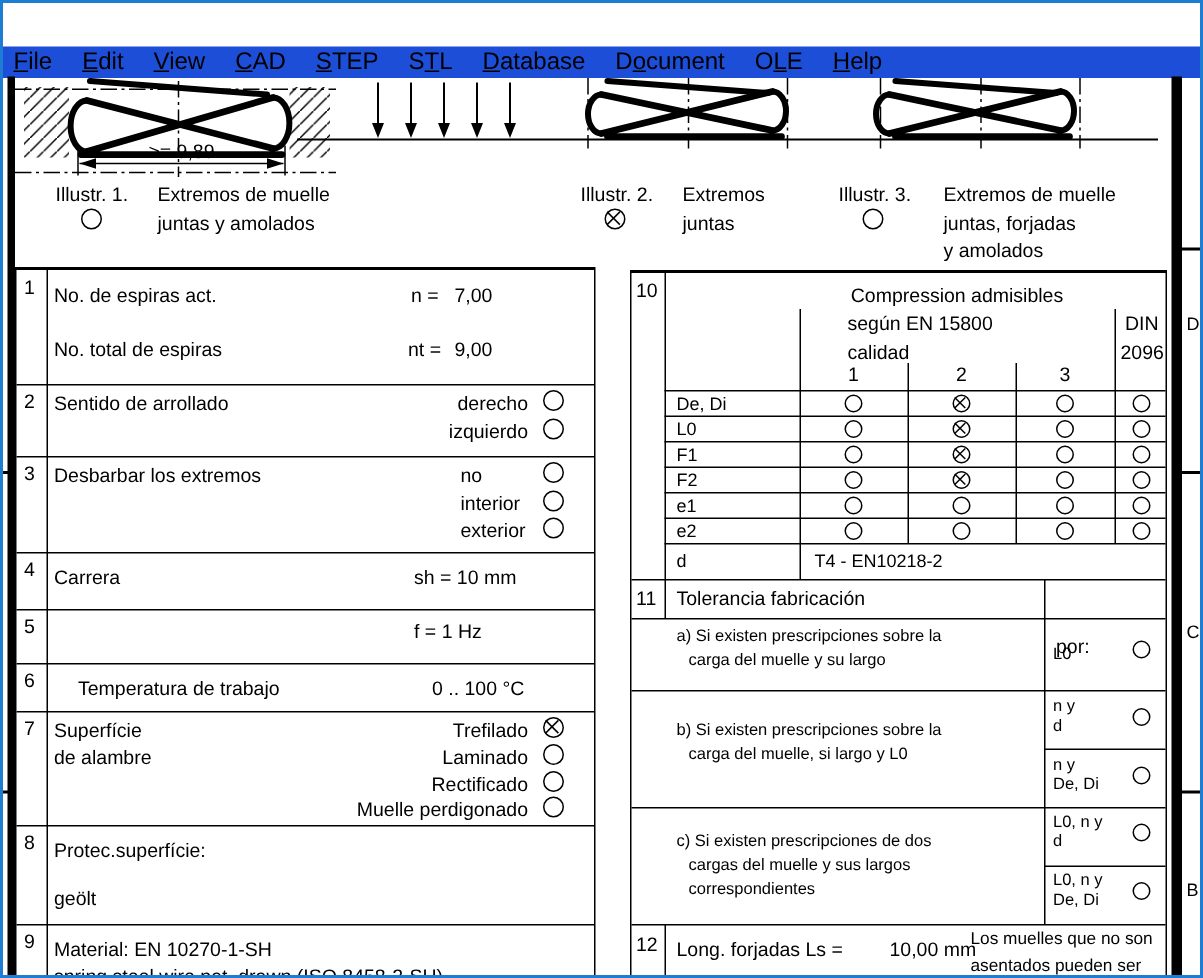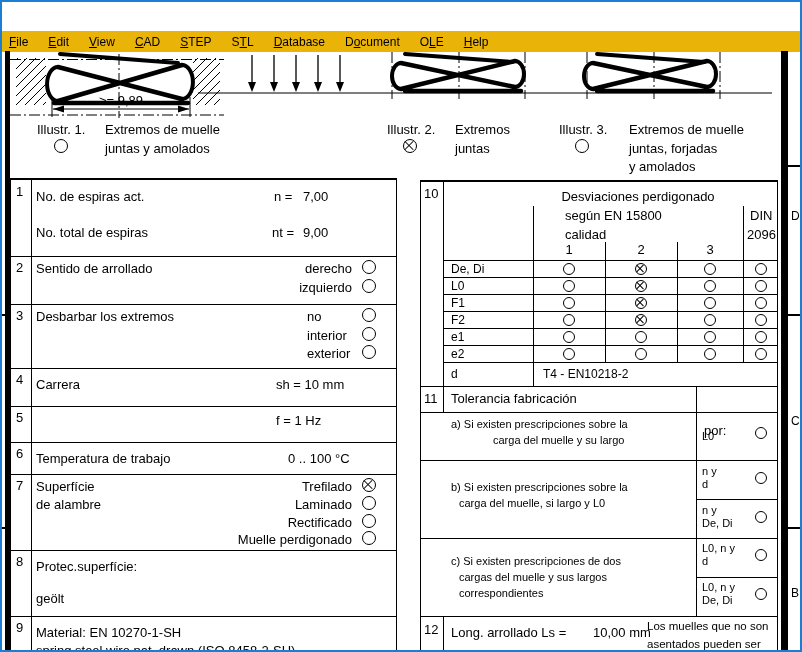--- a/index.html
+++ b/index.html
@@ -5,21 +5,21 @@
   html,body{margin:0;padding:0;background:#e8e8e8;}
   .window{position:relative;width:802px;height:652px;box-sizing:border-box;
     border:2px solid #1d7dd2;background:#fff;overflow:hidden;
     font-family:"Liberation Sans",sans-serif;color:#000;}
   .titlebar{position:absolute;left:0;top:0;right:0;height:29px;display:flex;align-items:center;background:#fff;}
   .app-icon{margin-left:8px;width:18px;height:18px;flex:0 0 auto;}
   .title-text{margin-left:9px;font-size:12.5px;white-space:nowrap;}
   .win-controls{margin-left:auto;display:flex;height:29px;}
   .wbtn{width:45px;height:29px;display:flex;align-items:center;justify-content:center;font-size:13px;cursor:default;}
   .wbtn.max span{display:block;width:10px;height:10px;border:1px solid #000;}
-  .menubar{position:absolute;left:0;top:29px;right:0;height:21px;display:flex;align-items:center;font-size:12px;background:#eab308;}
+  .menubar{position:absolute;left:0;top:29px;right:0;height:21px;display:flex;align-items:center;font-size:16px;background:#1d4ed8;}
   .menu-item{padding:2px 10px;white-space:nowrap;}
   .menu-item:first-child{padding-left:7px;}
   .t{position:absolute;white-space:nowrap;font-size:13px;line-height:15px;}
   .t12{font-size:12px;line-height:14px;}
   .t11{font-size:11px;line-height:13px;}
   .ctr{text-align:center;}
   .radio{position:absolute;width:14px;height:14px;border:1.4px solid #000;border-radius:50%;background:#fff;box-sizing:border-box;}
   .radio-s{width:12px;height:12px;}
   .radio.checked::before,.radio.checked::after{content:"";position:absolute;left:-1px;top:5px;width:12px;border-top:1.2px solid #000;}
   .radio-s.checked::before,.radio-s.checked::after{top:4px;width:10px;}
@@ -163,21 +163,21 @@
     <div class="radio" style="right:20px;top:165px;"></div>
 
     <div class="t" style="left:5px;top:192px;">4</div>
     <div class="t" style="left:25px;top:197px;">Carrera</div>
     <div class="t" style="left:265px;top:197px;">sh = 10 mm</div>
 
     <div class="t" style="left:5px;top:230px;">5</div>
     <div class="t" style="left:265px;top:233px;">f = 1 Hz</div>
 
     <div class="t" style="left:5px;top:266px;">6</div>
-    <div class="t" style="left:25px;top:271px;">Temperatura de trabajo</div>
+    <div class="t" style="left:41px;top:271px;">Temperatura de trabajo</div>
     <div class="t" style="left:277px;top:271px;">0 .. 100 °C</div>
 
     <div class="t" style="left:5px;top:298px;">7</div>
     <div class="t" style="left:25px;top:299px;">Superfície</div>
     <div class="t" style="left:25px;top:317px;">de alambre</div>
     <div class="t" style="right:44px;top:299px;">Trefilado</div>
     <div class="radio checked" style="right:20px;top:298px;"></div>
     <div class="t" style="right:44px;top:317px;">Laminado</div>
     <div class="radio" style="right:20px;top:316px;"></div>
     <div class="t" style="right:44px;top:335px;">Rectificado</div>
@@ -204,21 +204,21 @@
     <div class="hline" style="left:22px;top:78px;width:334px;"></div>
     <div class="hline" style="left:22px;top:95px;width:334px;"></div>
     <div class="hline" style="left:22px;top:112px;width:334px;"></div>
     <div class="hline" style="left:22px;top:129px;width:334px;"></div>
     <div class="hline" style="left:22px;top:146px;width:334px;"></div>
     <div class="hline" style="left:22px;top:163px;width:334px;"></div>
     <div class="hline" style="left:22px;top:180px;width:334px;"></div>
     <div class="hline" style="left:0;top:204px;width:356px;"></div>
 
     <div class="t" style="left:3px;top:4px;">10</div>
-    <div class="t ctr" style="left:112px;top:7px;width:210px;">Desviaciones perdigonado</div>
+    <div class="t ctr" style="left:112px;top:7px;width:210px;">Compression admisibles</div>
     <div class="t" style="left:144px;top:26px;">según EN 15800</div>
     <div class="t" style="left:329px;top:26px;">DIN</div>
     <div class="t" style="left:144px;top:45px;">calidad</div>
     <div class="t" style="left:326px;top:45px;">2096</div>
     <div class="t ctr" style="left:112px;top:60px;width:72px;">1</div>
     <div class="t ctr" style="left:184px;top:60px;width:72px;">2</div>
     <div class="t ctr" style="left:256px;top:60px;width:66px;">3</div>
 
     <div class="t t12" style="left:30px;top:80px;">De, Di</div>
     <div class="radio radio-s" style="left:142px;top:81px;"></div>
@@ -266,21 +266,21 @@
     <div class="hline" style="left:275px;top:317px;width:81px;"></div>
     <div class="hline" style="left:0;top:356px;width:356px;"></div>
     <div class="hline" style="left:275px;top:395px;width:81px;"></div>
     <div class="hline" style="left:0;top:434px;width:356px;"></div>
 
     <div class="t" style="left:3px;top:209px;">11</div>
     <div class="t" style="left:30px;top:209px;">Tolerancia fabricación</div>
     <div class="t" style="left:283px;top:209px;margin-top:32px;">por:</div>
 
     <div class="t t11" style="left:30px;top:236px;">a) Si existen prescripciones sobre la</div>
-    <div class="t t11" style="left:38px;top:252px;margin-left:34px;">carga del muelle y su largo</div>
+    <div class="t t11" style="left:38px;top:252px;">carga del muelle y su largo</div>
     <div class="t t11" style="left:281px;top:248px;">L0</div>
     <div class="radio radio-s" style="left:334px;top:245px;"></div>
 
     <div class="t t11" style="left:30px;top:299px;">b) Si existen prescripciones sobre la</div>
     <div class="t t11" style="left:38px;top:315px;">carga del muelle, si largo y L0</div>
     <div class="t t11" style="left:281px;top:283px;">n y</div>
     <div class="t t11" style="left:281px;top:296px;">d</div>
     <div class="radio radio-s" style="left:334px;top:290px;"></div>
     <div class="t t11" style="left:281px;top:322px;">n y</div>
     <div class="t t11" style="left:281px;top:335px;">De, Di</div>
@@ -291,19 +291,19 @@
     <div class="t t11" style="left:38px;top:405px;">correspondientes</div>
     <div class="t t11" style="left:281px;top:360px;">L0, n y</div>
     <div class="t t11" style="left:281px;top:373px;">d</div>
     <div class="radio radio-s" style="left:334px;top:367px;"></div>
     <div class="t t11" style="left:281px;top:399px;">L0, n y</div>
     <div class="t t11" style="left:281px;top:412px;">De, Di</div>
     <div class="radio radio-s" style="left:334px;top:406px;"></div>
 
     <div class="vline" style="left:22px;top:434px;height:38px;"></div>
     <div class="t" style="left:3px;top:440px;">12</div>
-    <div class="t" style="left:30px;top:443px;">Long. arrollado Ls =</div>
+    <div class="t" style="left:30px;top:443px;">Long. forjadas Ls =</div>
     <div class="t" style="left:172px;top:443px;">10,00 mm</div>
     <div class="t t11" style="left:226px;top:438px;font-size:11.5px;">Los muelles que no son</div>
     <div class="t t11" style="left:226px;top:456px;font-size:11.5px;">asentados pueden ser</div>
   </div>
 
 </div>
 
 </body></html>

